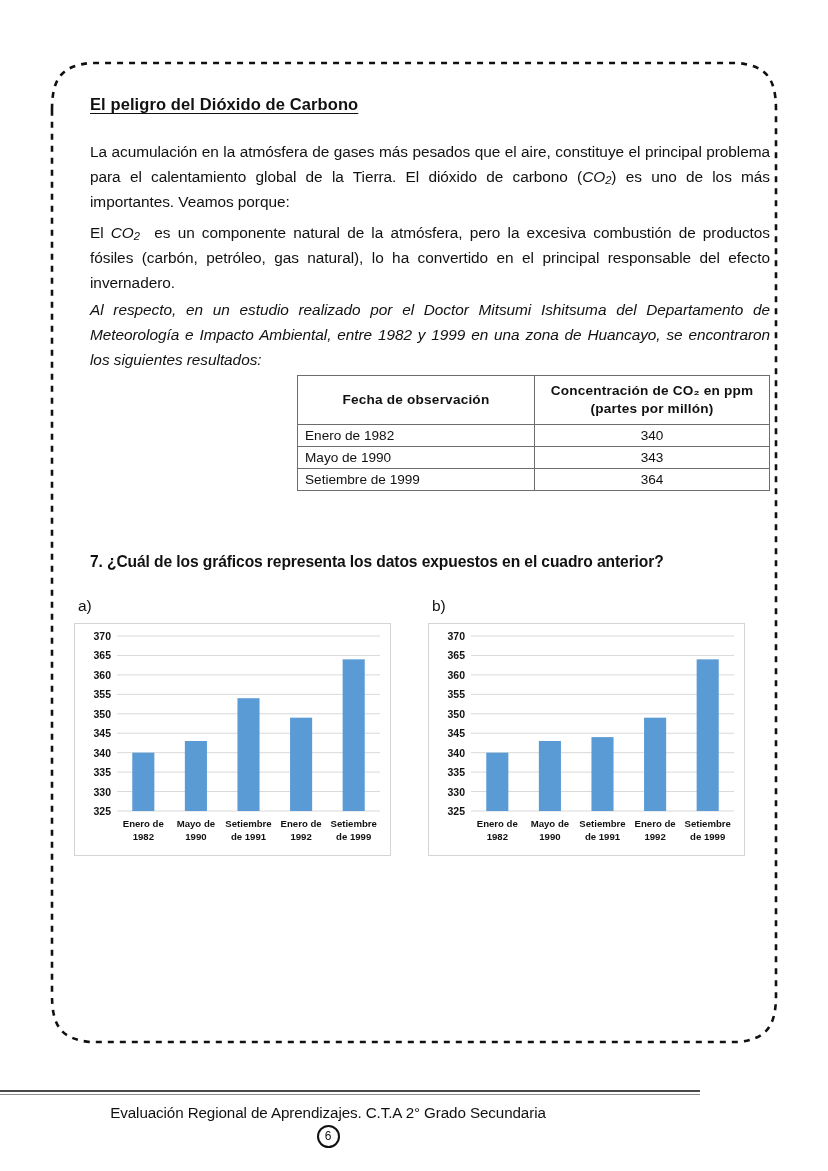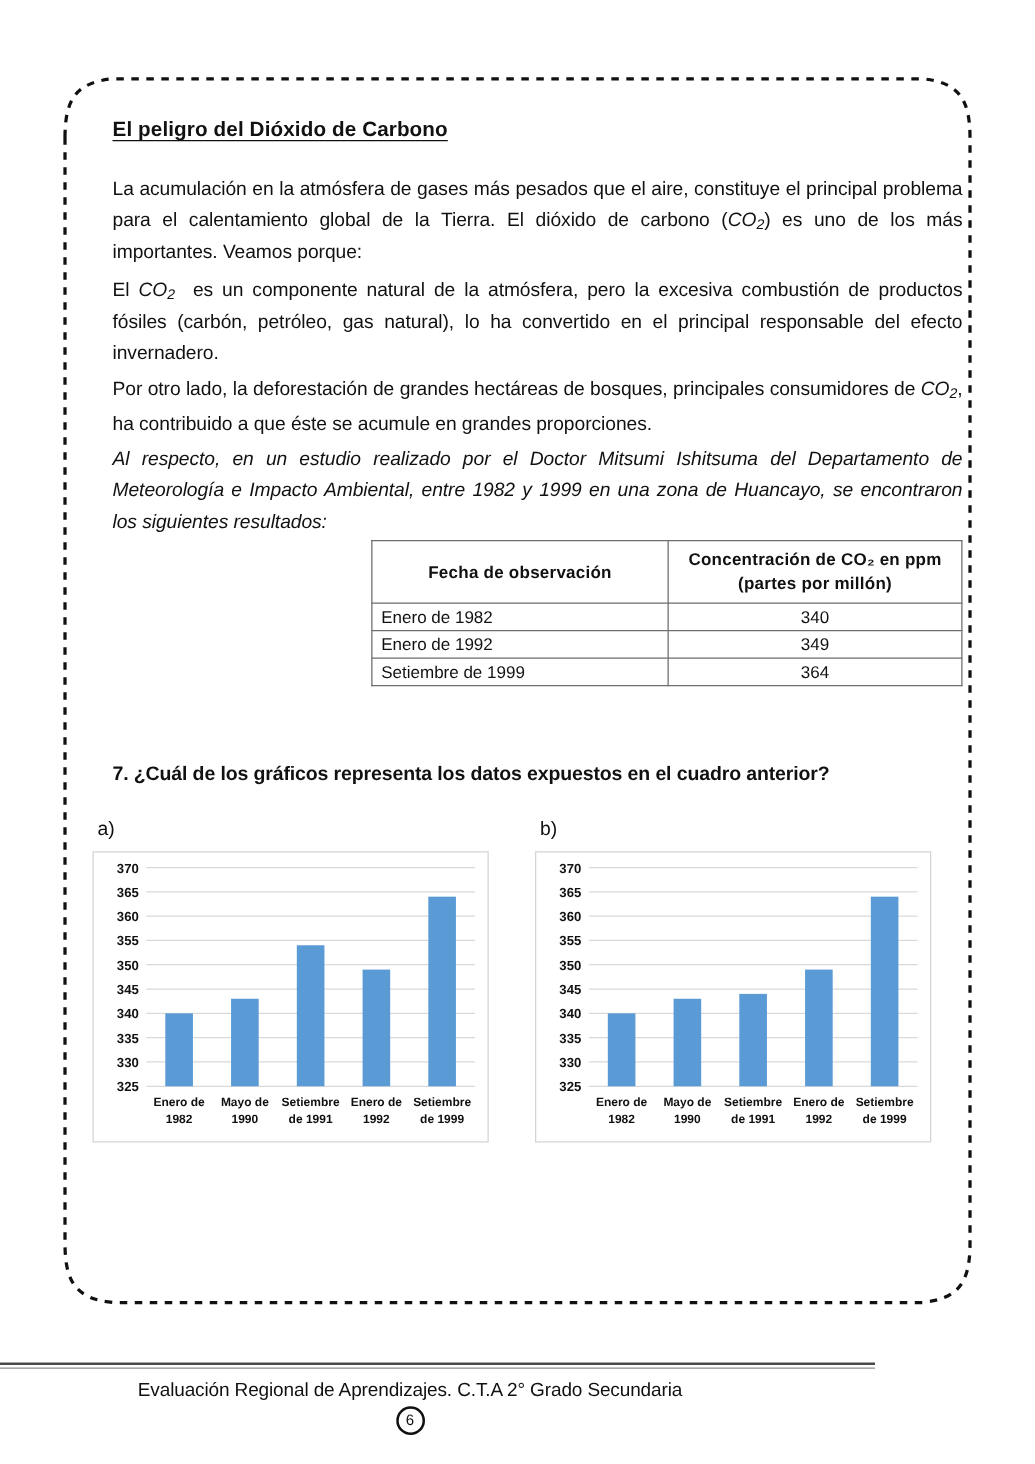--- a/index.html
+++ b/index.html
@@ -179,43 +179,42 @@
 <div id="page">
 
   <div class="content">
 
     <h1 class="doc-title">El peligro del Dióxido de Carbono</h1>
 
     <p class="para">La acumulación en la atmósfera de gases más pesados que el aire, constituye el principal problema para el calentamiento global de la Tierra. El dióxido de carbono (<span class="ital">CO<sub>2</sub></span>) es uno de los más importantes. Veamos porque:</p>
 
     <p class="para" style="margin-top:6px;">El <span class="ital">CO<sub>2</sub></span>&nbsp; es un componente natural de la atmósfera, pero la excesiva combustión de productos fósiles (carbón, petróleo, gas natural), lo ha convertido en el principal responsable del efecto invernadero.</p>
 
-    <p class="para loose" style="margin-top:2px;">Por otro lado, la deforestación de grandes hectáreas de bosques, principales consumidores de <span class="ital">CO<sub>2</sub></span>, ha contribuido a que éste se acumule en grandes proporciones.</p>
 
     <p class="para" style="margin-top:2px;font-style:italic;">Al respecto, en un estudio realizado por el Doctor Mitsumi Ishitsuma del Departamento de Meteorología e Impacto Ambiental, entre 1982 y 1999 en una zona de Huancayo, se encontraron los siguientes resultados:</p>
 
     <div class="table-wrap">
       <table class="data">
         <thead>
           <tr>
             <th>Fecha de observación</th>
             <th>
               <span>Concentración de CO₂ en ppm</span><br>
               <span>(partes por millón)</span>
             </th>
           </tr>
         </thead>
         <tbody>
           <tr>
             <td class="date">Enero de 1982</td>
             <td class="val">340</td>
           </tr>
           <tr>
-            <td class="date">Enero de 1992</td>
-            <td class="val">349</td>
+            <td class="date">Mayo de 1990</td>
+            <td class="val">343</td>
           </tr>
           <tr>
             <td class="date">Setiembre de 1999</td>
             <td class="val">364</td>
           </tr>
         </tbody>
       </table>
     </div>
 
     <div class="question">7. ¿Cuál de los gráficos representa los datos expuestos en el cuadro anterior?</div>

